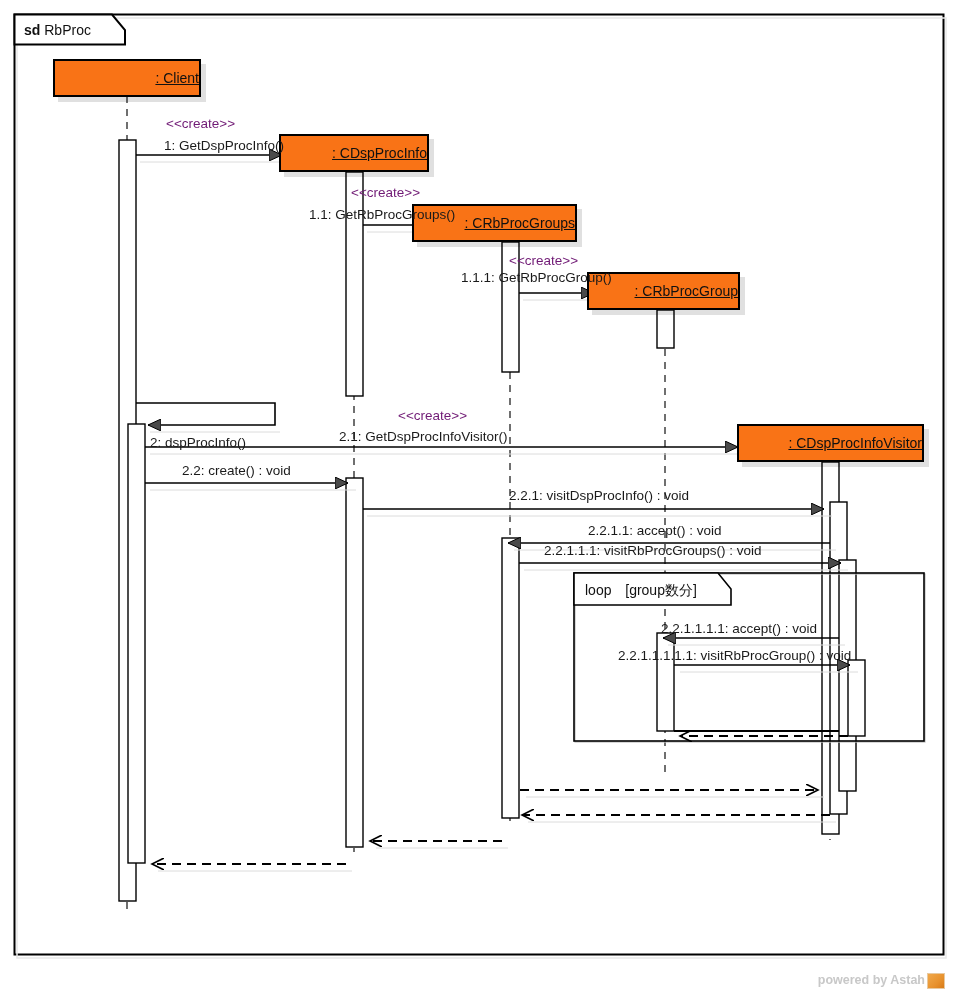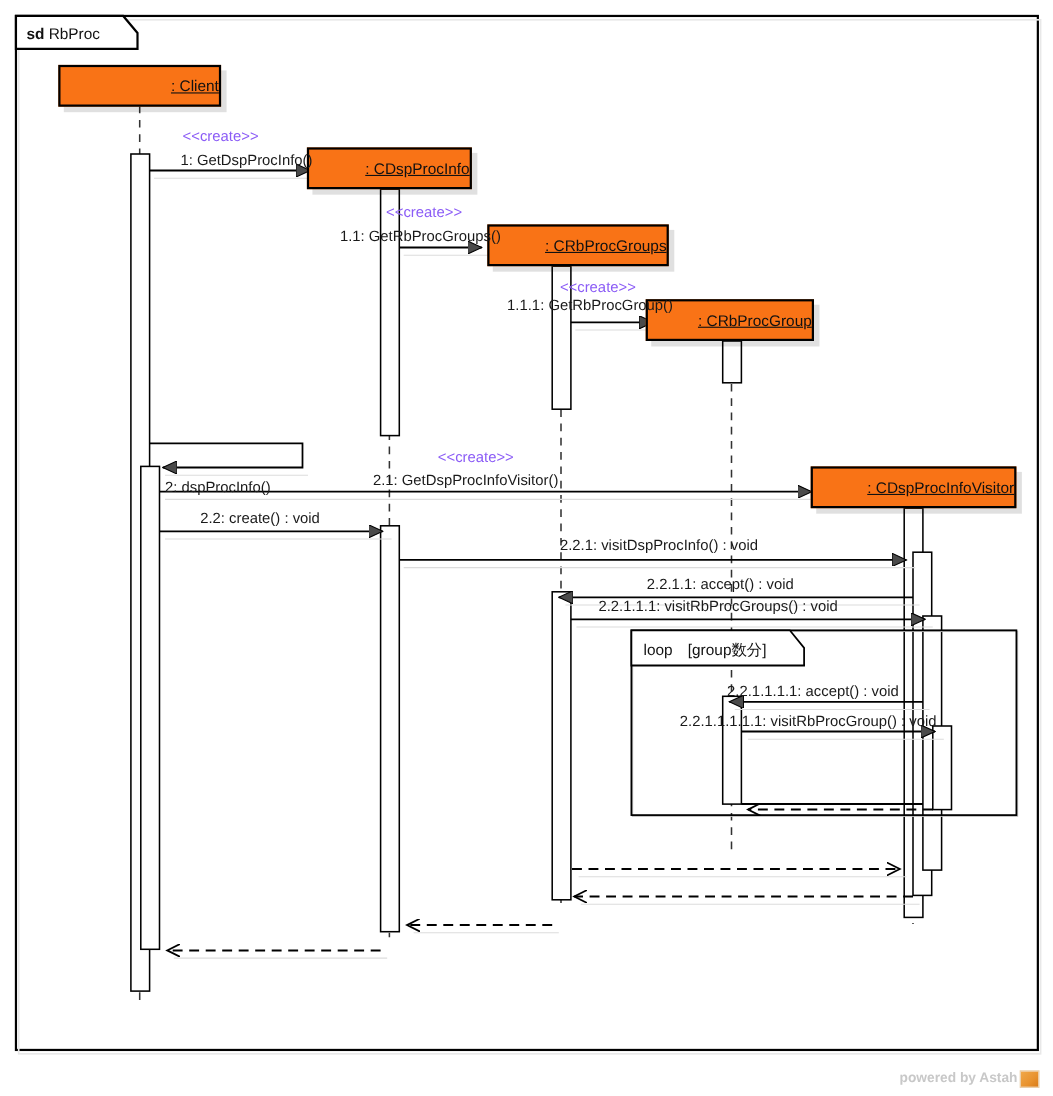--- a/index.html
+++ b/index.html
@@ -30,21 +30,21 @@
     position: absolute;
     font-size: 13.5px;
     color: #1a1a1a;
     white-space: nowrap;
     font-family: "Liberation Sans", sans-serif;
     line-height: 1;
   }
   .stereotype {
     position: absolute;
     font-size: 13.5px;
-    color: #8b5cf6;
+    color: #701a75;
     white-space: nowrap;
     font-family: "Liberation Sans", sans-serif;
     line-height: 1;
   }
   .lifeline-box {
     position: absolute;
     background: #f97316;
     border: 2.5px solid #000000;
     box-sizing: border-box;
     display: flex;
@@ -209,21 +209,21 @@
   </div>
 
   <div class="lifeline-box" style="left:53px; top:59px; width:148px; height:38px;">
     <span class="lifeline-name">: Client</span>
   </div>
 
   <div class="lifeline-box" style="left:279px; top:134px; width:150px; height:38px;">
     <span class="lifeline-name">: CDspProcInfo</span>
   </div>
 
-  <div class="lifeline-box" style="left:443px; top:204px; width:165px; height:38px;">
+  <div class="lifeline-box" style="left:412px; top:204px; width:165px; height:38px;">
     <span class="lifeline-name">: CRbProcGroups</span>
   </div>
 
   <div class="lifeline-box" style="left:737px; top:424px; width:187px; height:38px;">
     <span class="lifeline-name">: CDspProcInfoVisitor</span>
   </div>
 
   <div class="lifeline-box" style="left:587px; top:272px; width:153px; height:38px;">
     <span class="lifeline-name">: CRbProcGroup</span>
   </div>

